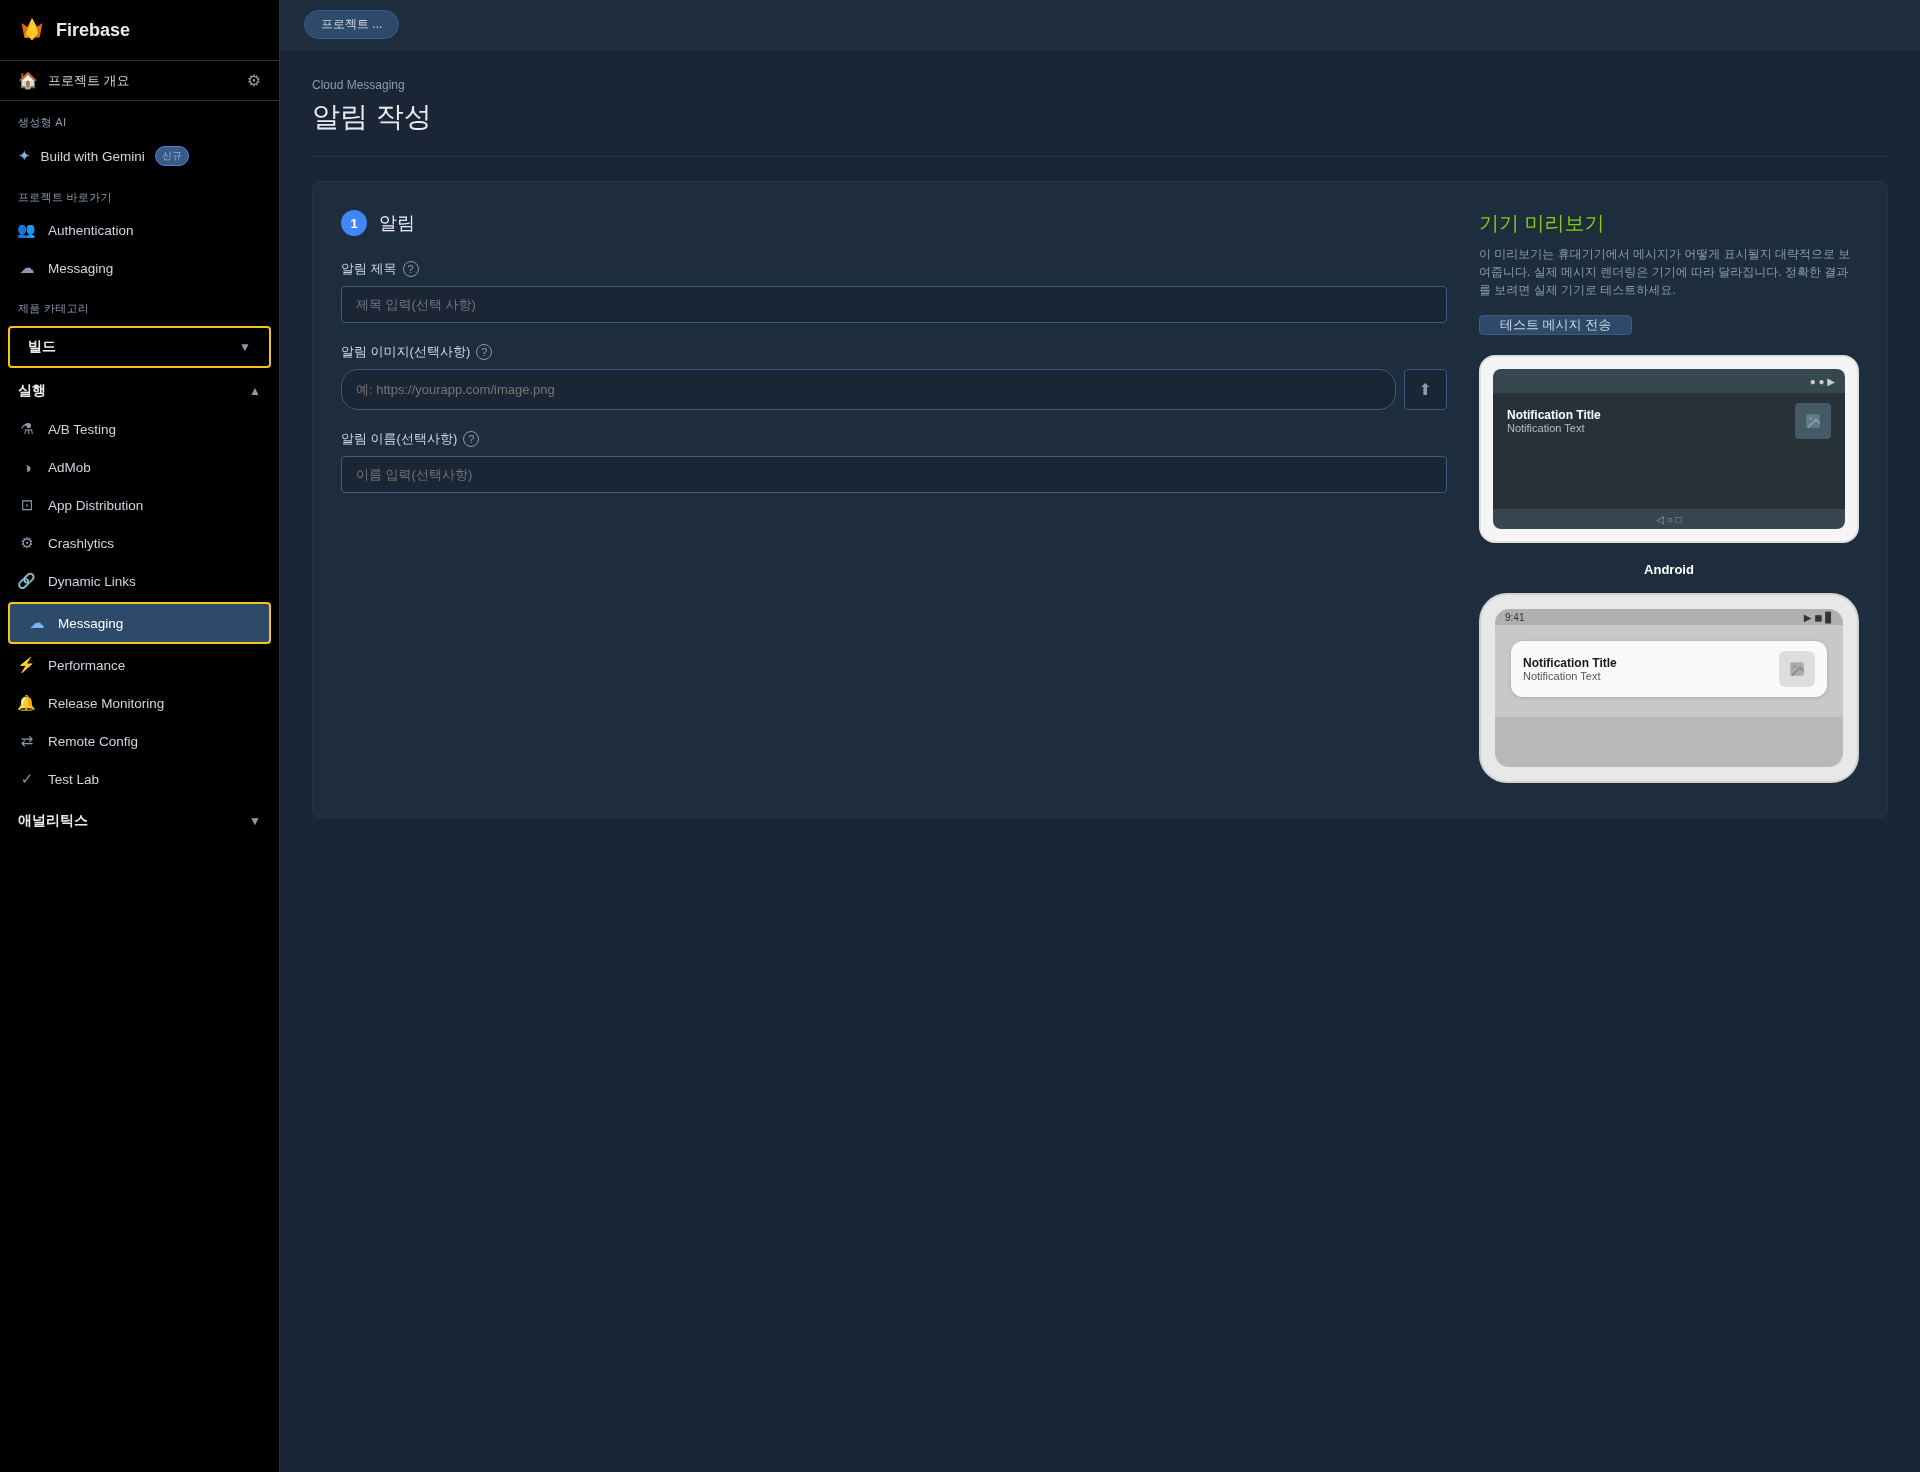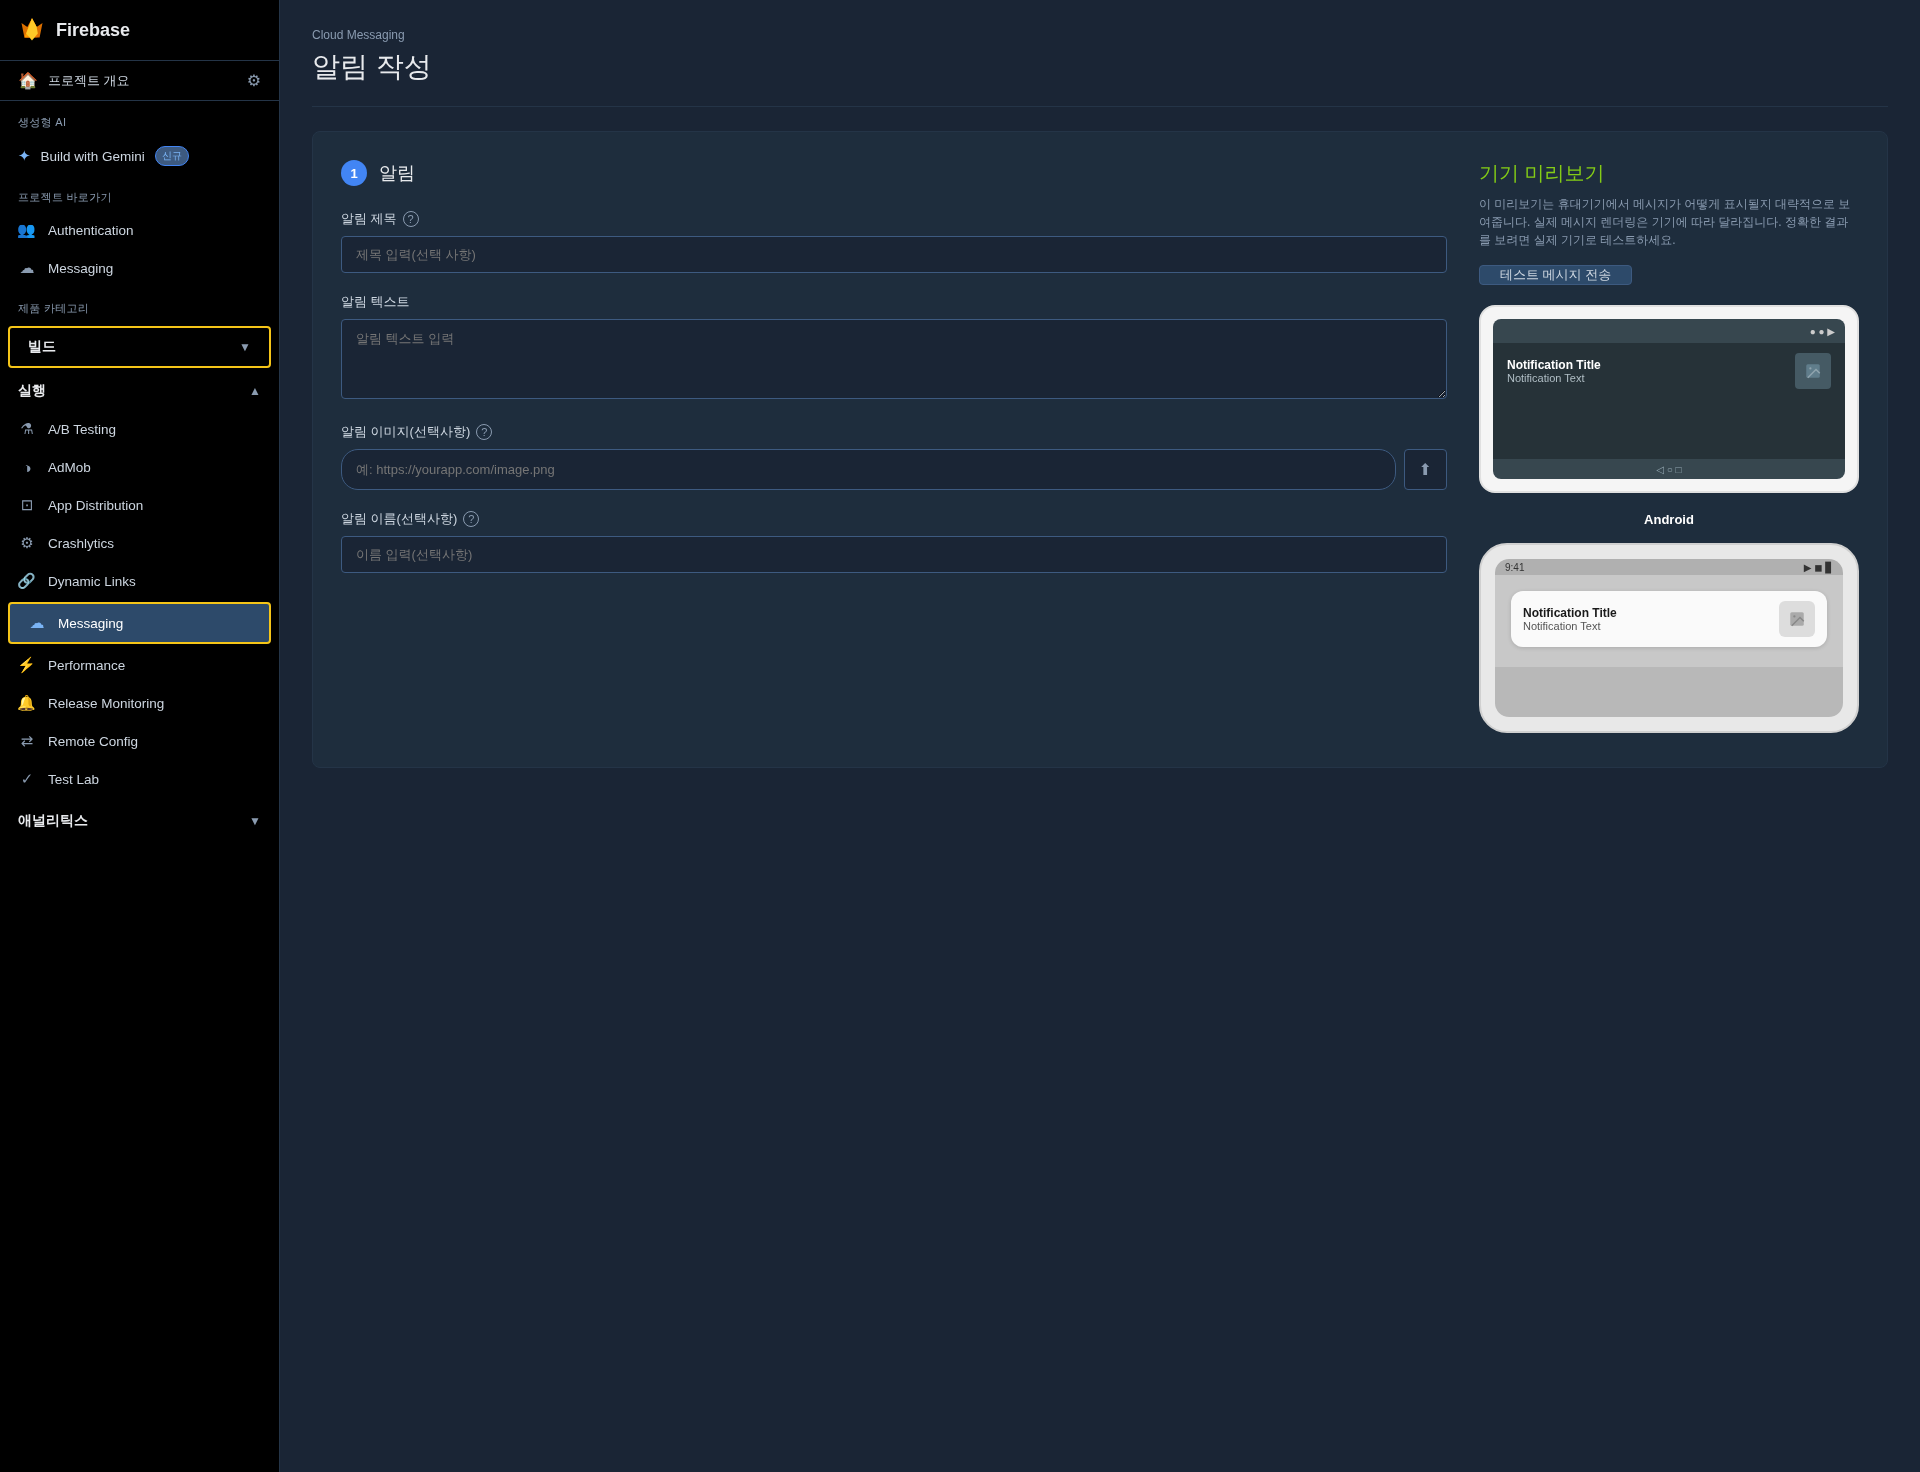--- a/index.html
+++ b/index.html
@@ -564,20 +564,23 @@
   </div>
 
   <div style="display:flex;align-items:center;justify-content:space-between;padding:10px 18px;cursor:pointer;font-size:14px;font-weight:600;color:#e8eaed;margin-top:4px;">
     <span>애널리틱스</span>
     <span class="chevron">▼</span>
   </div>
 </div>
 
 <div class="main">
 
+  <div class="top-bar">
+    <span class="project-tab">프로젝트 ...</span>
+  </div>
 
   <div class="content-area">
     <div class="breadcrumb">Cloud Messaging</div>
     <div class="page-title">알림 작성</div>
     <div class="divider"></div>
 
     <div class="form-section">
 
       <div class="form-left">
         <div class="section-header">
@@ -586,26 +589,20 @@
         </div>
 
         <div class="form-group">
           <div class="form-label">
             <span>알림 제목</span>
             <span class="help-icon">?</span>
           </div>
           <input class="form-input" type="text" placeholder="제목 입력(선택 사항)" style="">
         </div>
 
-        <div class="form-group">
-          <div class="form-label">
-            <span>알림 텍스트</span>
-          </div>
-          <textarea class="form-textarea" placeholder="알림 텍스트 입력" style=""></textarea>
-        </div>
 
         <div class="form-group">
           <div class="form-label">
             <span>알림 이미지(선택사항)</span>
             <span class="help-icon">?</span>
           </div>
           <div class="image-input-row">
             <input class="form-input" type="text" placeholder="예: https://yourapp.com/image.png" style="">
             <button class="upload-btn">⬆</button>
           </div>

